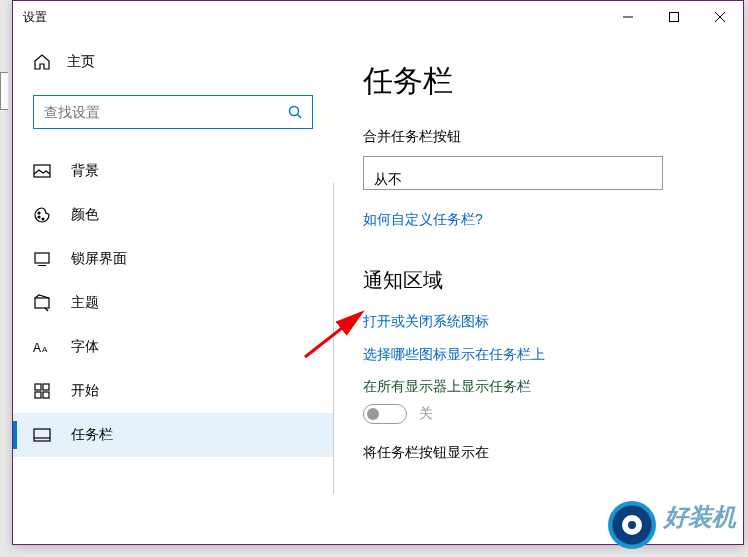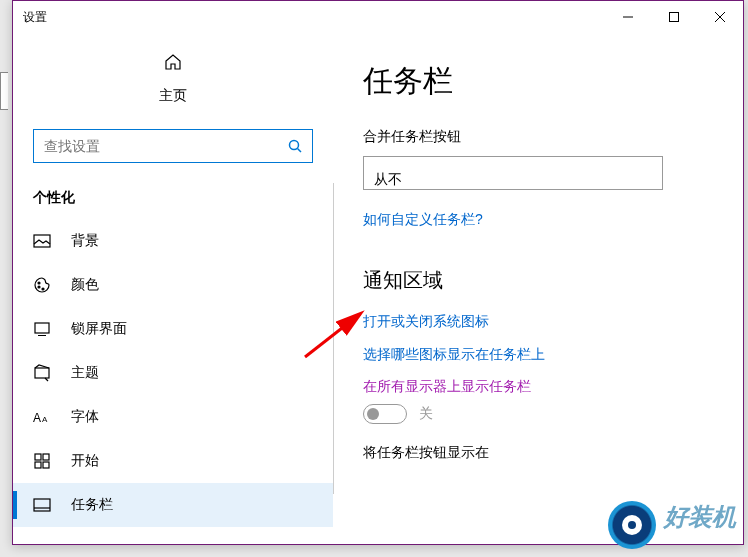--- a/index.html
+++ b/index.html
@@ -4,38 +4,38 @@
 <style>
 * { margin: 0; padding: 0; box-sizing: border-box; font-family: "Microsoft YaHei", "Segoe UI", sans-serif; }
 body { background: #e8e8e8; width: 748px; height: 557px; overflow: hidden; position: relative; }
 .window { position: absolute; left: 12px; top: 0; width: 732px; height: 545px; background: #fff; border: 1px solid #701a75; display: flex; flex-direction: column; box-shadow: 0 2px 10px rgba(0,0,0,.2); }
 .titlebar { height: 32px; display: flex; align-items: center; padding-left: 10px; font-size: 12px; }
 .titlebar-title { flex: 1; }
 .win-controls { display: flex; }
 .win-btn { width: 46px; height: 32px; display: flex; align-items: center; justify-content: center; cursor: pointer; }
 .body { flex: 1; display: flex; overflow: hidden; }
 .sidebar { width: 320px; padding: 10px 0 0 0; position: relative; }
-.home-row { display: flex; align-items: center; gap: 16px; padding: 10px 20px; font-size: 14px; cursor: pointer; flex-direction: column; }
+.home-row { display: flex; align-items: center; gap: 16px; padding: 10px 20px; font-size: 14px; cursor: pointer; }
 .search-wrap { margin: 14px 20px 20px 20px; }
 .search-box { width: 100%; height: 34px; border: 1px solid #0078d4; display: flex; align-items: center; padding: 0 10px; }
 .search-box input { flex: 1; border: none; outline: none; font-size: 14px; background: transparent; }
 .search-icon { color: #0078d4; width: 14px; height: 14px; }
 .section-title { font-size: 14px; font-weight: 600; padding: 6px 20px 12px 20px; }
 .nav-item { display: flex; align-items: center; gap: 20px; padding: 13px 20px; font-size: 14px; cursor: pointer; position: relative; }
 .nav-item.active::before { content: ""; position: absolute; left: 0; top: 8px; bottom: 8px; width: 4px; background: #0078d4; }
 .nav-item.active { background: #e5f1fb; }
 .nav-icon { width: 18px; height: 18px; display: flex; align-items: center; justify-content: center; color: #000; }
 .vchevron { position: absolute; right: -1px; top: 150px; bottom: 50px; width: 1px; background: #ccc; }
 .main { flex: 1; padding: 28px 30px 10px 30px; overflow-y: auto; position: relative; }
 .main-title { font-size: 30px; font-weight: 500; margin-bottom: 26px; }
 .sub-label { font-size: 14px; margin-bottom: 10px; }
 .select-box { border: 1px solid #999; width: 300px; height: 34px; display: flex; align-items: flex-end; padding: 0 10px; font-size: 14px; margin-bottom: 20px; cursor: pointer; }
 .link { color: #0066cc; font-size: 14px; margin-bottom: 14px; display: inline-block; cursor: pointer; }
 .section-h { font-size: 20px; font-weight: 500; margin-top: 24px; margin-bottom: 18px; }
-.disabled-text { color: #a21caf; font-size: 14px; margin-bottom: 8px; }
+.disabled-text { color: #14532d; font-size: 14px; margin-bottom: 8px; }
 .toggle-row { display: flex; align-items: center; gap: 12px; margin-bottom: 20px; }
 .toggle { width: 44px; height: 20px; border: 1px solid #999; border-radius: 10px; position: relative; cursor: not-allowed; }
 .toggle-knob { width: 12px; height: 12px; background: #999; border-radius: 50%; position: absolute; left: 3px; top: 3px; }
 .toggle-label { font-size: 14px; color: #999; }
 .arrow { position: absolute; left: 300px; top: 302px; pointer-events: none; }
 .logo-overlay { position: absolute; right: 12px; bottom: 8px; display: flex; align-items: flex-start; gap: 8px; }
 .logo-circle { width: 48px; height: 48px; border-radius: 50%; background: radial-gradient(circle at 50% 50%, #0a3d7a 0%, #0a3d7a 55%, #1b94d4 60%, #1b94d4 100%); position: relative; }
 .logo-circle::after { content: ""; position: absolute; top: 14px; left: 14px; width: 20px; height: 20px; border-radius: 50%; background: #fff; }
 .logo-circle::before { content: ""; position: absolute; top: 20px; left: 20px; width: 8px; height: 8px; border-radius: 50%; background: #0a3d7a; z-index: 2; }
 .logo-text { font-size: 24px; color: #6fa8c7; font-style: italic; font-weight: bold; }
@@ -86,21 +86,20 @@
           <input type="text" placeholder="查找设置" style="">
           <span class="search-icon">
             <svg width="14" height="14" viewBox="0 0 14 14" fill="none" stroke="#0078d4" stroke-width="1.5">
                 <circle cx="6" cy="6" r="4.5"></circle>
                 <line x1="9.5" y1="9.5" x2="13" y2="13"></line>
               </svg>
           </span>
         </div>
       </div>
 
-      <div class="section-title">个性化</div>
 
       <div class="nav-item">
         <span class="nav-icon">
           <svg width="18" height="18" viewBox="0 0 18 18" fill="none" stroke="#000" stroke-width="1.2">
               <rect x="1" y="3" width="16" height="12"></rect>
               <path d="M1 12 L6 8 L10 11 L13 9 L17 12"></path>
             </svg>
         </span>
         <span>背景</span>
       </div>

